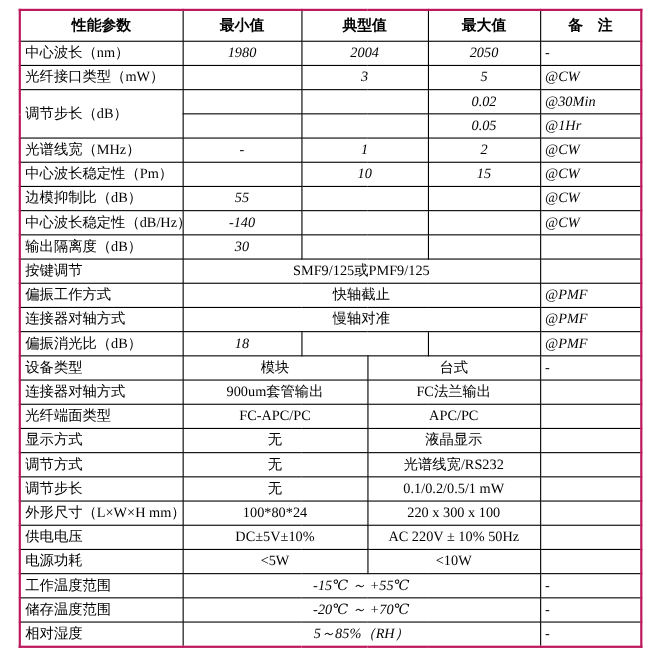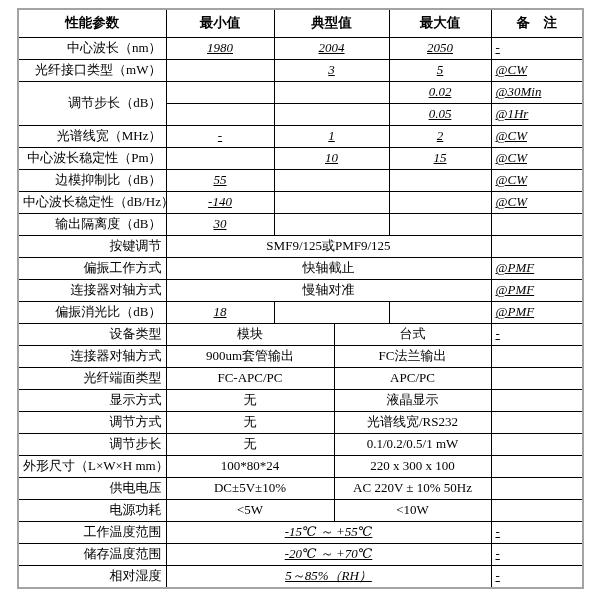--- a/index.html
+++ b/index.html
@@ -16,49 +16,48 @@
     height: 600px;
     background: #ffffff;
     font-family: "Liberation Serif", "DejaVu Serif", serif;
     color: #000000;
   }
   table.spec {
     border-collapse: collapse;
     table-layout: fixed;
     margin: 8px 16px 0 17px;
     width: 565px;
-    border: 2px solid #a3a3a3;
+    border: 2px solid #be185d;
   }
   table.spec td, table.spec th {
     border: 1px solid #000000;
     padding: 0 4px;
     height: 21px;
     font-size: 13px;
     line-height: 1.1;
     overflow: hidden;
     white-space: nowrap;
     font-weight: normal;
     vertical-align: middle;
   }
   table.spec th {
     font-weight: bold;
     text-align: center;
     height: 27px;
     font-size: 13.5px;
   }
   td.label {
-    text-align: right;
+    text-align: left;
     padding-left: 6px;
   }
   td.c { text-align: center; }
   td.note { text-align: left; padding-left: 5px; }
   .i {
     font-style: italic;
     font-family: "Liberation Serif", "DejaVu Serif", serif;
-    text-decoration: underline;
   }
 </style>
 </head>
 <body>
 
 <div class="page">
   <table class="spec">
     <colgroup>
       <col style="width:148px">
       <col style="width:108px">

